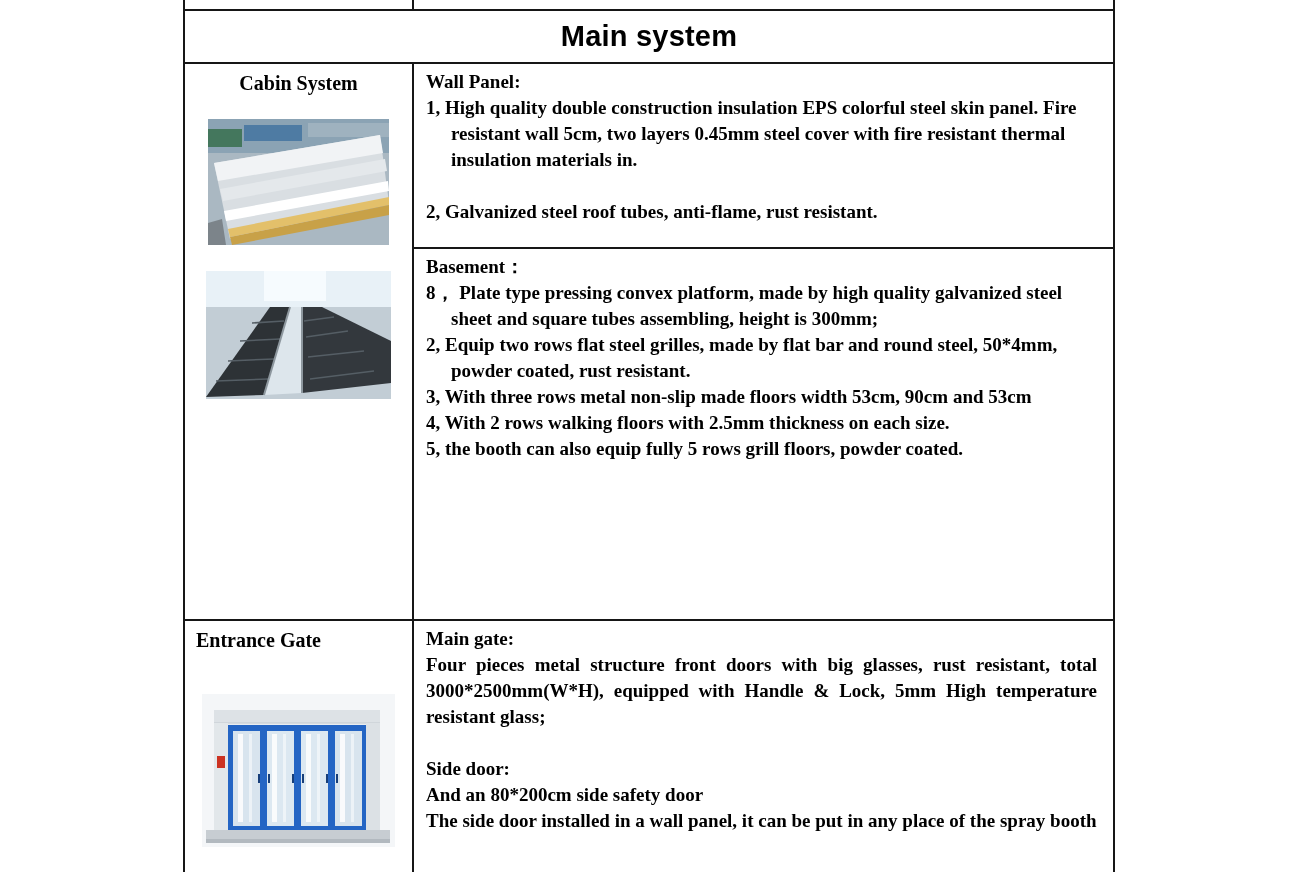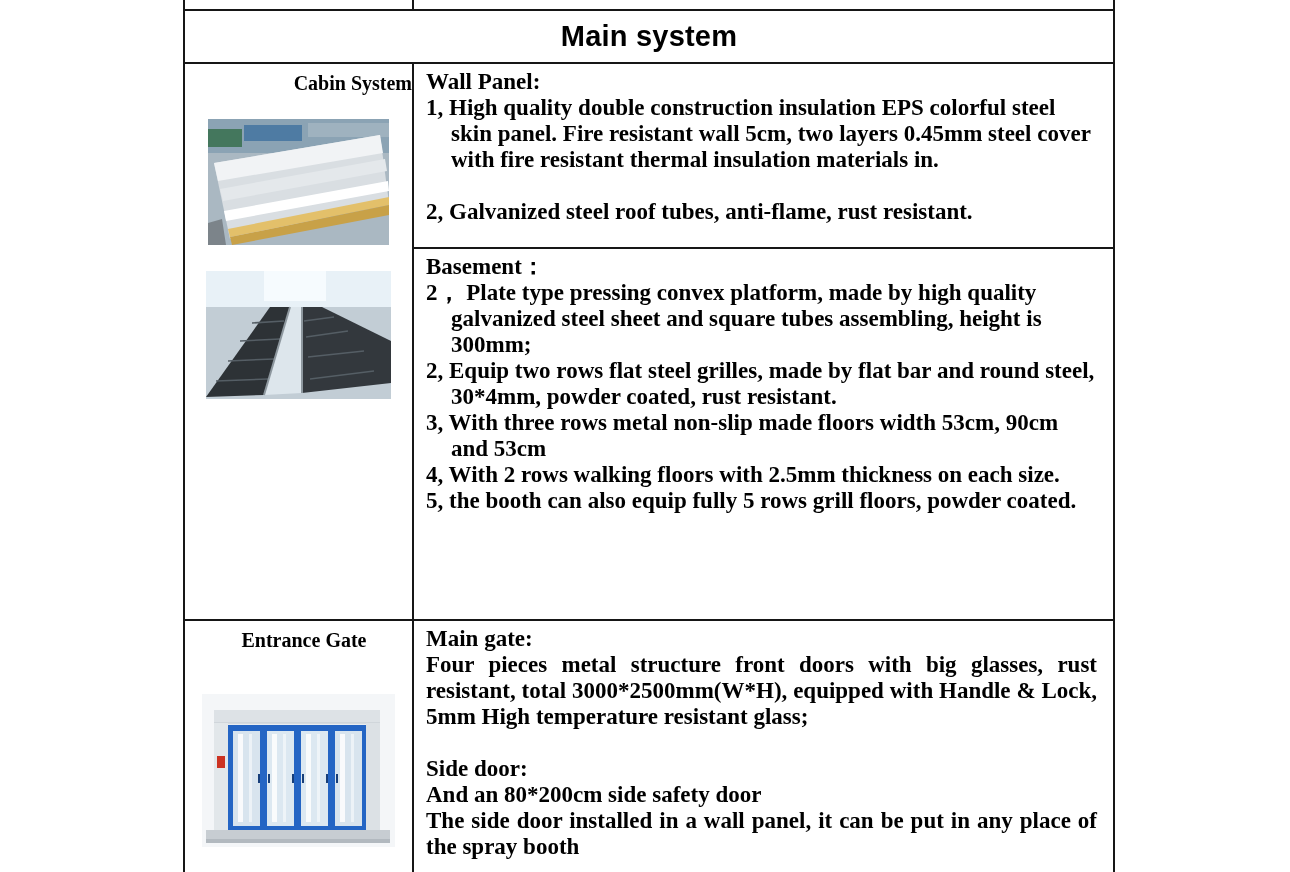--- a/index.html
+++ b/index.html
@@ -22,32 +22,32 @@
   }
   tr.stub-row td { border-top:none; height:10px; padding:0; }
 
   tr.title-row td {
     height:53px; text-align:center; vertical-align:middle;
     font-family:"Liberation Sans","DejaVu Sans",sans-serif;
     font-weight:700; font-size:29px; letter-spacing:0.2px;
   }
 
   td.label-cell { padding-top:5px; }
-  .cell-label { font-weight:700; font-size:20px; line-height:28px;text-align:center; }
-  .cell-label.center { text-align:right; }
+  .cell-label { font-weight:700; font-size:20px; line-height:28px; }
+  .cell-label.center { text-align:center; }
   .cell-label.left { padding-left:11px; }
 
   .img-block { display:block; margin:0 auto; }
   .img-panels  { margin-top:22px; }
   .img-grilles { margin-top:26px; }
   .img-booth   { margin-top:40px; }
 
   td.desc-cell {
     padding:5px 16px 0 12px;
-    font-size:23px; font-weight:700; line-height:26px;
+    font-size:19px; font-weight:700; line-height:26px;
   }
   .hang { padding-left:25px; text-indent:-25px; }
   .gap-before { margin-top:26px; }
   .justify { text-align:justify; }
 
   .watermark {
     position:absolute; left:497px; top:426px;
     font-size:24px; font-weight:400; letter-spacing:0.5px;
     color:rgba(140,146,152,0.55);
     pointer-events:none; white-space:nowrap;
@@ -117,22 +117,22 @@
         <td class="desc-cell" style="height:185px;">
           <div>Wall Panel:</div>
           <div class="hang">1, High quality double construction insulation EPS colorful steel skin panel. Fire resistant wall 5cm, two layers 0.45mm steel cover with fire resistant thermal insulation materials in.</div>
           <div class="hang gap-before">2, Galvanized steel roof tubes, anti-flame, rust resistant.</div>
         </td>
       </tr>
 
       <tr>
         <td class="desc-cell" style="height:372px;">
           <div>Basement：</div>
-          <div class="hang">2， Plate type pressing convex platform, made by high quality galvanized steel sheet and square tubes assembling, height is 300mm;</div>
-          <div class="hang">2, Equip two rows flat steel grilles,  made by flat bar and round steel, 30*4mm, powder coated, rust resistant.</div>
+          <div class="hang">8， Plate type pressing convex platform, made by high quality galvanized steel sheet and square tubes assembling, height is 300mm;</div>
+          <div class="hang">2, Equip two rows flat steel grilles,  made by flat bar and round steel, 50*4mm, powder coated, rust resistant.</div>
           <div class="hang">3, With three rows metal non-slip made floors width 53cm, 90cm and 53cm</div>
           <div class="hang">4, With 2 rows walking floors with 2.5mm thickness on each size.</div>
           <div class="hang">5, the booth can also equip fully 5 rows grill floors, powder coated.</div>
         </td>
       </tr>
 
       <tr>
         <td class="label-cell" style="height:292px;">
           <div class="cell-label left">Entrance Gate</div>
 

